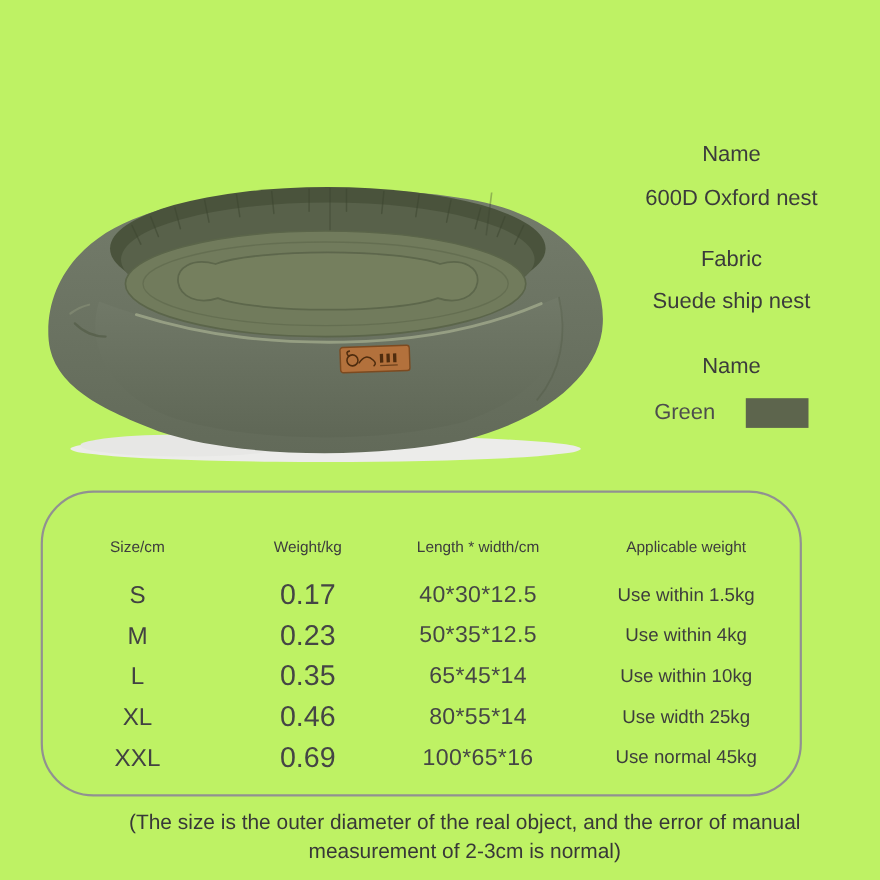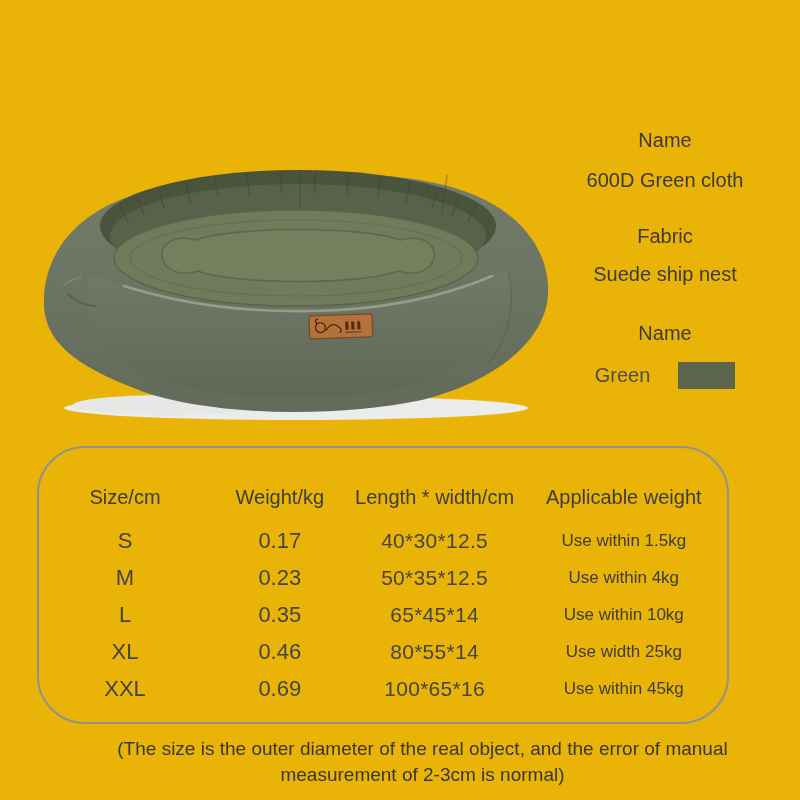--- a/index.html
+++ b/index.html
@@ -4,21 +4,21 @@
 <style>
   html,body{margin:0;padding:0;}
   body{
     width:800px;height:800px;
     background:#ffffff;
     font-family:"Liberation Sans", sans-serif;
     color:#3b3b3b;
     position:relative;
     overflow:hidden;
   }
-  .canvas{position:absolute;inset:0;background:#eab308;}
+  .canvas{position:absolute;inset:0;background:#bef264;}
 
   
   .photo-wrap{position:absolute;left:38px;top:158px;width:522px;height:270px;}
 
   
   .specs{position:absolute;left:545px;top:0;width:240px;text-align:center;}
   .spec-label,.spec-value{position:absolute;left:0;width:240px;font-size:20px;line-height:24px;color:#3b3b3b;}
   .lbl-name{top:128px;}
   .val-name{top:168px;}
   .lbl-fabric{top:224px;}
@@ -39,23 +39,23 @@
     padding-top:32px;
   }
   .trow{
     display:grid;
     grid-template-columns:25% 20% 25% 30%;
     align-items:center;
     height:37px;
   }
   .trow.head{height:34px;margin-bottom:8px;}
   .cell{text-align:center;white-space:nowrap;}
-  .head .cell{font-size:20px;color:#3d3d3d;}
+  .head .cell{font-size:14px;color:#3d3d3d;}
   .c-size{font-size:22px;color:#424242;}
-  .c-weight{font-size:22px;color:#454545;}
+  .c-weight{font-size:26px;color:#454545;}
   .c-dims{font-size:21px;color:#454545;letter-spacing:0.3px;}
   .c-use{font-size:17px;color:#3d3d3d;}
 
   
   .footnote{
     position:absolute;left:0;top:736px;width:800px;
     text-align:center;font-size:19px;line-height:26px;color:#383838;
   }
   .footnote span{display:block;padding-left:45px;}
 </style>
@@ -143,21 +143,21 @@
           <rect x="42" y="7" width="3" height="8"></rect>
           <rect x="48" y="7" width="3" height="8"></rect>
           <rect x="36" y="17" width="16" height="1.2" opacity="0.7"></rect>
         </g>
       </g>
     </svg>
   </div>
 
   <div class="specs">
     <div class="spec-label lbl-name">Name</div>
-    <div class="spec-value val-name">600D Green cloth</div>
+    <div class="spec-value val-name">600D Oxford nest</div>
 
     <div class="spec-label lbl-fabric">Fabric</div>
     <div class="spec-value val-fabric">Suede ship nest</div>
 
     <div class="spec-label lbl-color">Name</div>
     <div class="color-row">
       <span class="color-name">Green</span>
       <span class="swatch" style="background-color: rgb(93, 101, 77);"></span>
     </div>
   </div>
@@ -191,21 +191,21 @@
     <div class="trow">
       <div class="cell c-size">XL</div>
       <div class="cell c-weight">0.46</div>
       <div class="cell c-dims">80*55*14</div>
       <div class="cell c-use">Use width 25kg</div>
     </div>
     <div class="trow">
       <div class="cell c-size">XXL</div>
       <div class="cell c-weight">0.69</div>
       <div class="cell c-dims">100*65*16</div>
-      <div class="cell c-use">Use within 45kg</div>
+      <div class="cell c-use">Use normal 45kg</div>
     </div>
   </div>
 
   <div class="footnote">
     <span>(The size is the outer diameter of the real object, and the error of manual</span>
     <span>measurement of 2-3cm is normal)</span>
   </div>
 
 </div>
 

